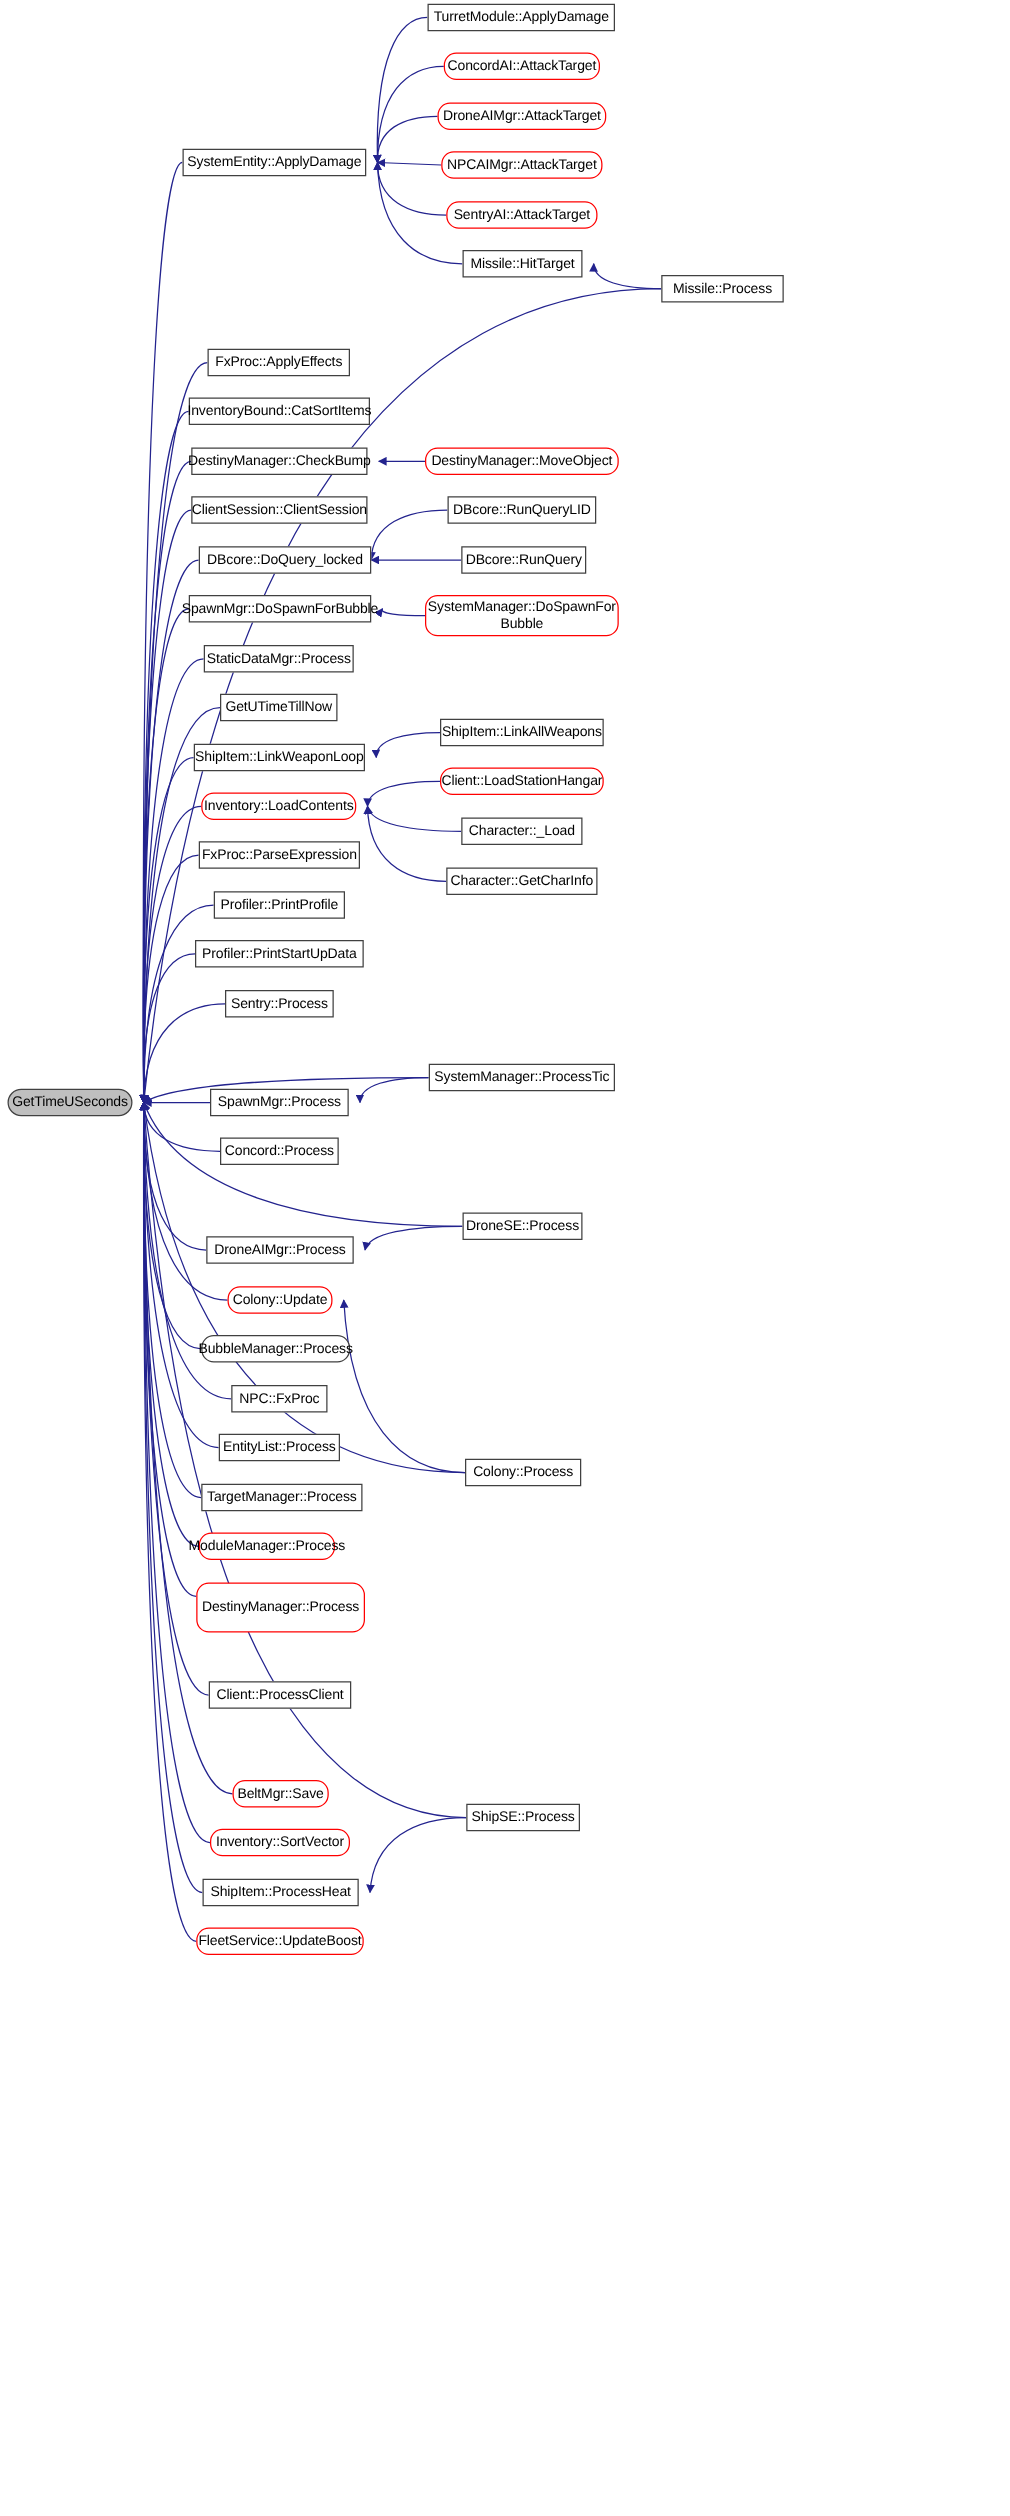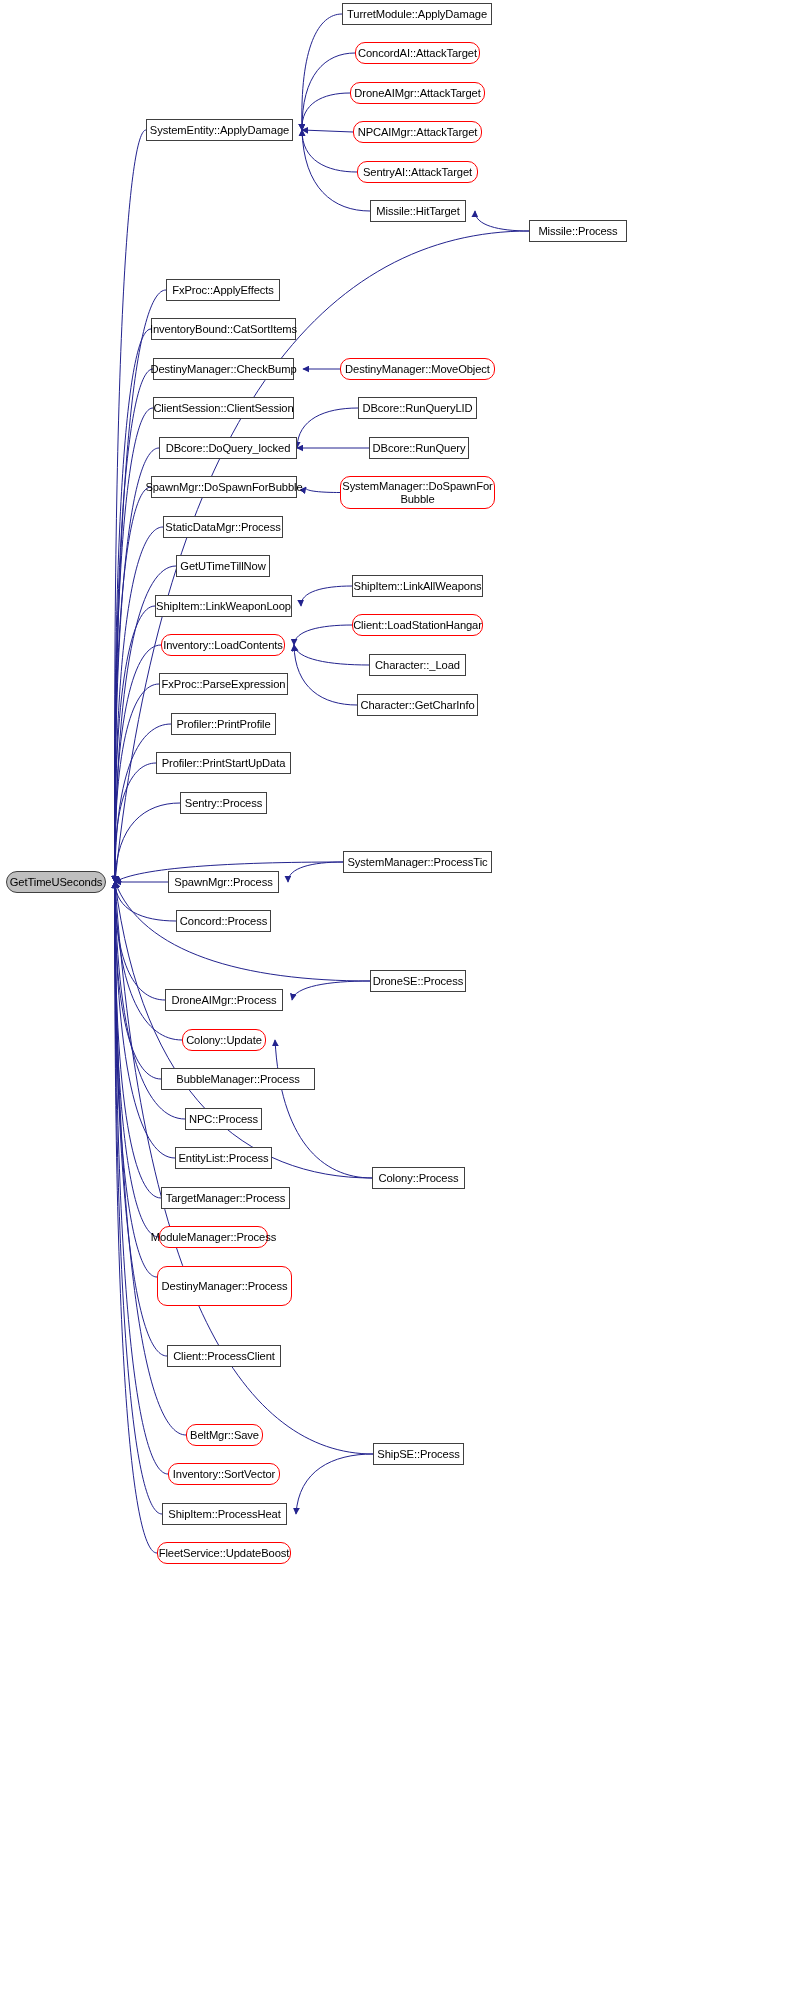--- a/index.html
+++ b/index.html
@@ -148,22 +148,22 @@
       <div class="node" style="left: 159px; top: 673px; width: 129px; height: 22px;">FxProc::ParseExpression</div>
       <div class="node" style="left: 171px; top: 713px; width: 105px; height: 22px;">Profiler::PrintProfile</div>
       <div class="node" style="left: 156px; top: 752px; width: 135px; height: 22px;">Profiler::PrintStartUpData</div>
       <div class="node" style="left: 180px; top: 792px; width: 87px; height: 22px;">Sentry::Process</div>
       <div class="node" style="left: 343px; top: 851px; width: 149px; height: 22px;">SystemManager::ProcessTic</div>
       <div class="node" style="left: 168px; top: 871px; width: 111px; height: 22px;">SpawnMgr::Process</div>
       <div class="node" style="left: 176px; top: 910px; width: 95px; height: 22px;">Concord::Process</div>
       <div class="node" style="left: 370px; top: 970px; width: 96px; height: 22px;">DroneSE::Process</div>
       <div class="node" style="left: 165px; top: 989px; width: 118px; height: 22px;">DroneAIMgr::Process</div>
       <div class="node red" style="left: 182px; top: 1029px; width: 84px; height: 22px;">Colony::Update</div>
-      <div class="node" style="left: 161px; top: 1068px; width: 154px; height: 22px;">BubbleManager::Process</div>
-      <div class="node" style="left: 185px; top: 1108px; width: 77px; height: 22px;">NPC::Process</div>
+      <div class="node" style="left: 161px; top: 1068px; width: 119px; height: 22px; border-radius: 10px;">BubbleManager::Process</div>
+      <div class="node" style="left: 185px; top: 1108px; width: 77px; height: 22px;">NPC::FxProc</div>
       <div class="node" style="left: 175px; top: 1147px; width: 97px; height: 22px;">EntityList::Process</div>
       <div class="node" style="left: 161px; top: 1187px; width: 129px; height: 22px;">TargetManager::Process</div>
       <div class="node" style="left: 372px; top: 1167px; width: 93px; height: 22px;">Colony::Process</div>
       <div class="node red" style="left: 159px; top: 1226px; width: 109px; height: 22px; text-align: right;">ModuleManager::Process</div>
       <div class="node red" style="left: 157px; top: 1266px; width: 135px; height: 40px;">DestinyManager::Process</div>
       <div class="node" style="left: 167px; top: 1345px; width: 114px; height: 22px;">Client::ProcessClient</div>
       <div class="node red" style="left: 186px; top: 1424px; width: 77px; height: 22px;">BeltMgr::Save</div>
       <div class="node" style="left: 373px; top: 1443px; width: 91px; height: 22px;">ShipSE::Process</div>
       <div class="node red" style="left: 168px; top: 1463px; width: 112px; height: 22px;">Inventory::SortVector</div>
       <div class="node" style="left: 162px; top: 1503px; width: 125px; height: 22px;">ShipItem::ProcessHeat</div>

